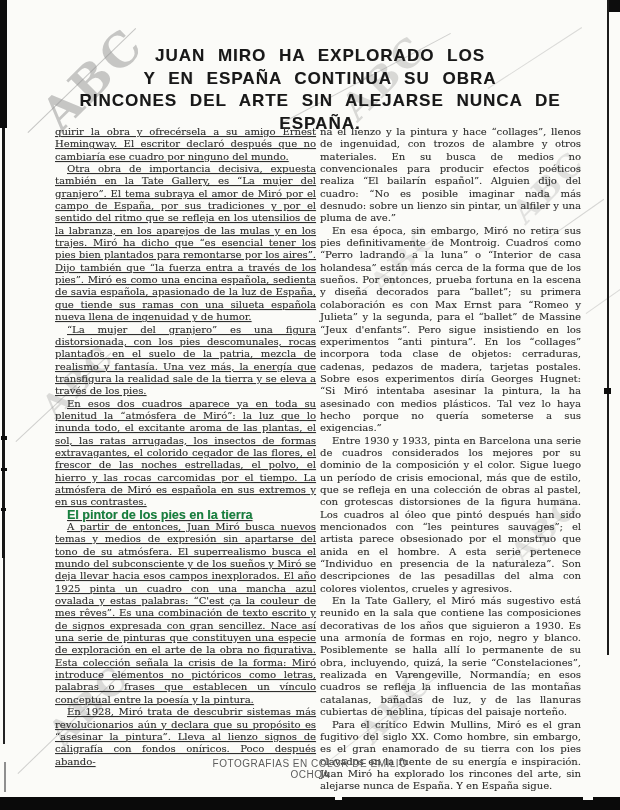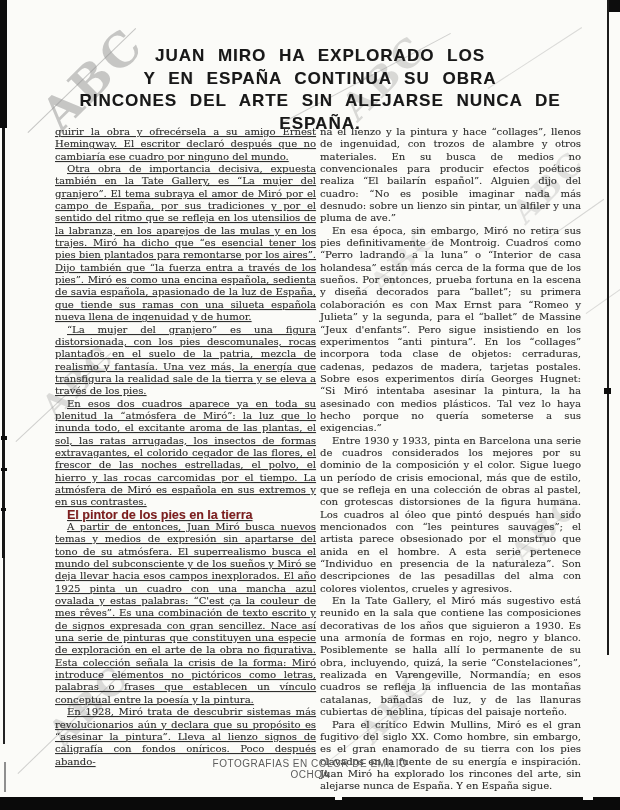--- a/index.html
+++ b/index.html
@@ -21,21 +21,21 @@
     position:absolute; top:126px; width:261px;
     text-align:justify; font-size:10px; line-height:12.35px;
     color:#30302f; text-shadow:0.3px 0.3px 0.3px rgba(60,60,60,0.35);
   }
   .col-left  { left:55px;text-decoration:underline; }
   .col-right { left:320px; }
   .col p { margin:0; text-indent:12px; }
   .col p.cont { text-indent:0; }
   .subhead {
     font-family:"Liberation Sans", sans-serif; font-weight:bold;
-    font-size:12.5px; color:#7f1d1d; text-align:left;
+    font-size:12.5px; color:#15803d; text-align:left;
     margin:9px 0 7px 0; text-indent:0;
     text-shadow:0.4px 0.4px 0 rgba(20,20,20,0.3);
   }
   .byline {
     text-align:right; font-family:"Liberation Sans", sans-serif;
     font-weight:bold; font-size:12px; color:#161616; margin-top:8px;
     padding-right:2px; letter-spacing:0.4px;
   }
   .photo-credit {
     position:absolute; left:205px; top:758px; width:210px;

